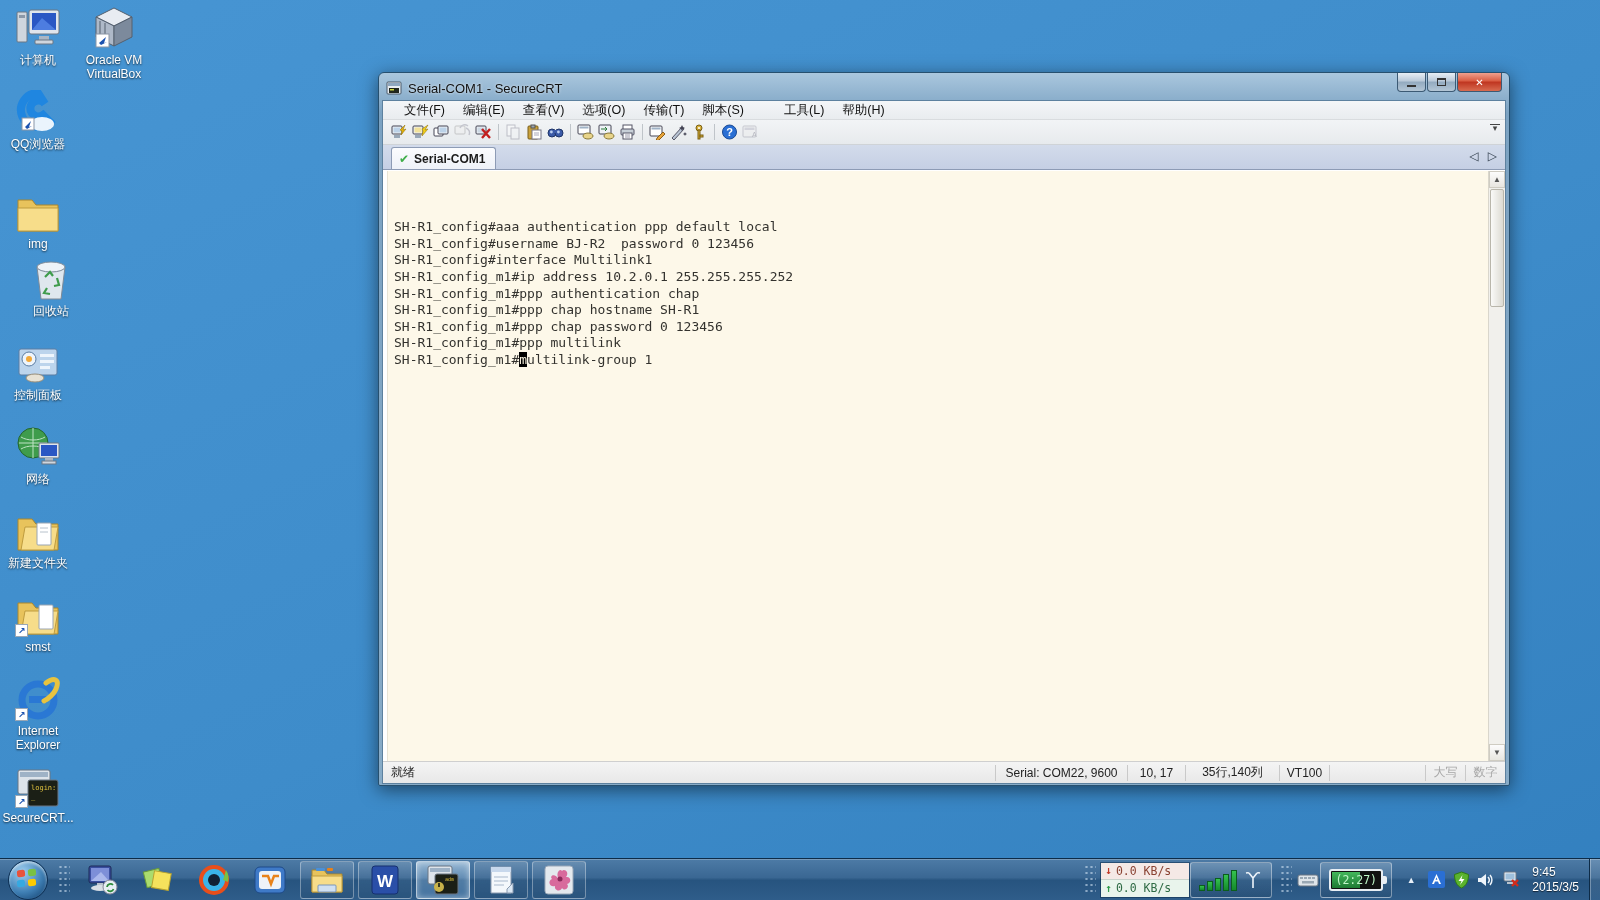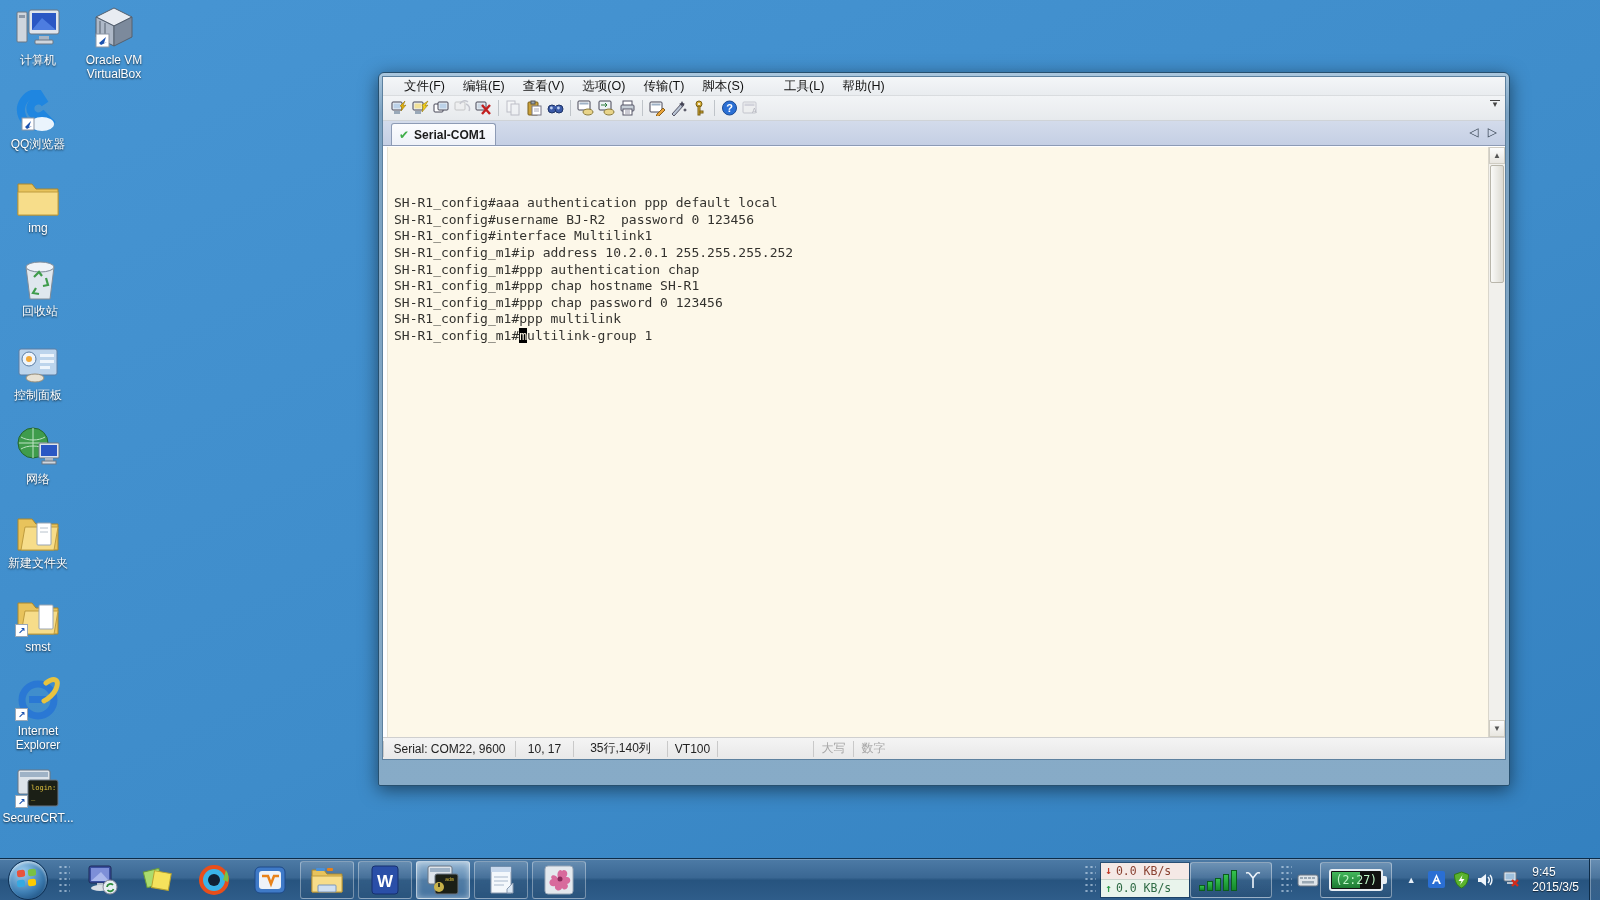--- a/index.html
+++ b/index.html
@@ -163,31 +163,31 @@
     <svg width="44" height="44" viewBox="0 0 44 44">
         <path d="M22 3a17 17 0 1 0 12 29l-7-7a8 8 0 1 1 2-11z" fill="none" stroke="#1f86e0" stroke-width="8" stroke-linecap="round"></path>
         <ellipse cx="26" cy="34" rx="12" ry="7" fill="#eaf4fc"></ellipse>
         <rect x="6" y="28" width="12" height="12" fill="#fff" stroke="#8a95a5"></rect>
         <path d="M9 37l6-6-2 6 3-1-5 3z" fill="#1c53b0"></path>
       </svg>
   </div>
   <div class="lbl">QQ浏览器</div>
 </div>
 
-<div class="dicon" style="left:2px;top:172px">
+<div class="dicon" style="left:2px;top:188px">
   <div class="ic">
     <svg width="46" height="40" viewBox="0 0 46 40">
         <path d="M3 6h14l4 5h22v26H3z" fill="#e8c35c" stroke="#a8862e"></path>
         <path d="M3 14h40v23H3z" fill="#f7dd8a" stroke="#bf9c3f"></path>
       </svg>
   </div>
   <div class="lbl">img</div>
 </div>
 
-<div class="dicon" style="left:4px;top:255px">
+<div class="dicon" style="left:15px;top:255px">
   <div class="ic">
     <svg width="40" height="44" viewBox="0 0 40 44">
         <path d="M6 10l4 32h20l4-32z" fill="#dfe7ee" stroke="#7d8a98"></path>
         <ellipse cx="20" cy="10" rx="14" ry="5" fill="#eef3f8" stroke="#7d8a98"></ellipse>
         <path d="M14 20l5-5 3 4m4 2l2 7-5 1m-7 2l-3 5 6 1" fill="none" stroke="#3f9c4c" stroke-width="2.2"></path>
       </svg>
   </div>
   <div class="lbl">回收站</div>
 </div>
 
@@ -265,20 +265,40 @@
         <rect x="12" y="12" width="30" height="26" rx="2" fill="#1b1f16" stroke="#6b7684"></rect>
         <text x="15" y="22" font-size="7" fill="#e0c23f" font-family="monospace">login:</text>
         <text x="15" y="31" font-size="7" fill="#e0c23f" font-family="monospace">_</text>
       </svg>
     <span class="shortcut-badge">↗</span>
   </div>
   <div class="lbl">SecureCRT...</div>
 </div>
 
 <div class="win">
+  <div class="titlebar">
+    <svg width="16" height="16" viewBox="0 0 16 16">
+        <rect x="1" y="2" width="14" height="12" rx="1" fill="#e8edf2" stroke="#4a5a6a"></rect>
+        <rect x="2" y="3" width="12" height="3" fill="#8fa8c0"></rect>
+        <rect x="3" y="8" width="10" height="5" fill="#20261c"></rect>
+        <rect x="4" y="9" width="4" height="1.5" fill="#cdd93f"></rect>
+      </svg>
+    <span class="ttl">Serial-COM1 - SecureCRT</span>
+    <div class="capbtns">
+      <div class="capbtn">
+          <span class="minglyph"></span>
+        </div>
+      <div class="capbtn">
+          <span class="maxglyph"></span>
+        </div>
+      <div class="capbtn close">
+          <span>✕</span>
+        </div>
+    </div>
+  </div>
 
   <div class="winbody">
 
     <div class="menubar">
       <span class="menuitem">文件(F)</span>
       <span class="menuitem">编辑(E)</span>
       <span class="menuitem">查看(V)</span>
       <span class="menuitem">选项(O)</span>
       <span class="menuitem">传输(T)</span>
       <span class="menuitem">脚本(S)</span>
@@ -430,20 +450,21 @@
       </div>
       <div class="vscroll">
         <div class="varrow">▲</div>
         <div class="vthumb"></div>
         <div class="vfill"></div>
         <div class="varrow">▼</div>
       </div>
     </div>
 
     <div class="statusbar">
+      <span class="sb-ready">就绪</span>
       <span class="sb-cell sb-serial">Serial: COM22, 9600</span>
       <span class="sb-cell sb-pos">10, 17</span>
       <span class="sb-cell sb-size">35行,140列</span>
       <span class="sb-cell sb-emu">VT100</span>
       <span class="sb-cell sb-blank"></span>
       <span class="sb-cell sb-caps">大写</span>
       <span class="sb-cell sb-num">数字</span>
     </div>
   </div>
 </div>

